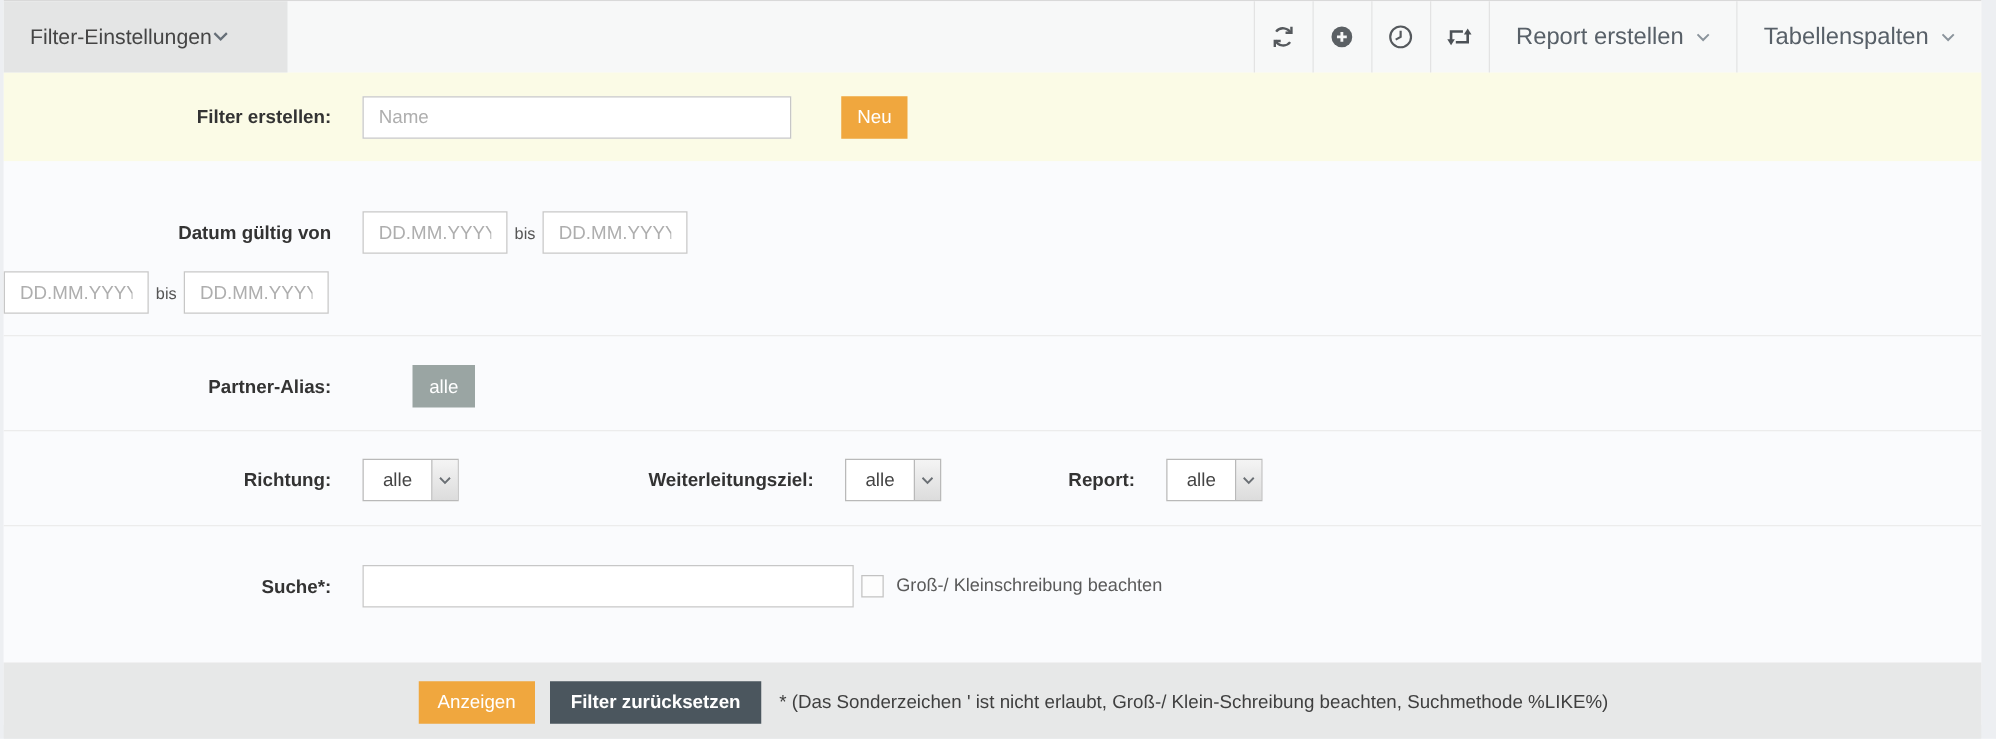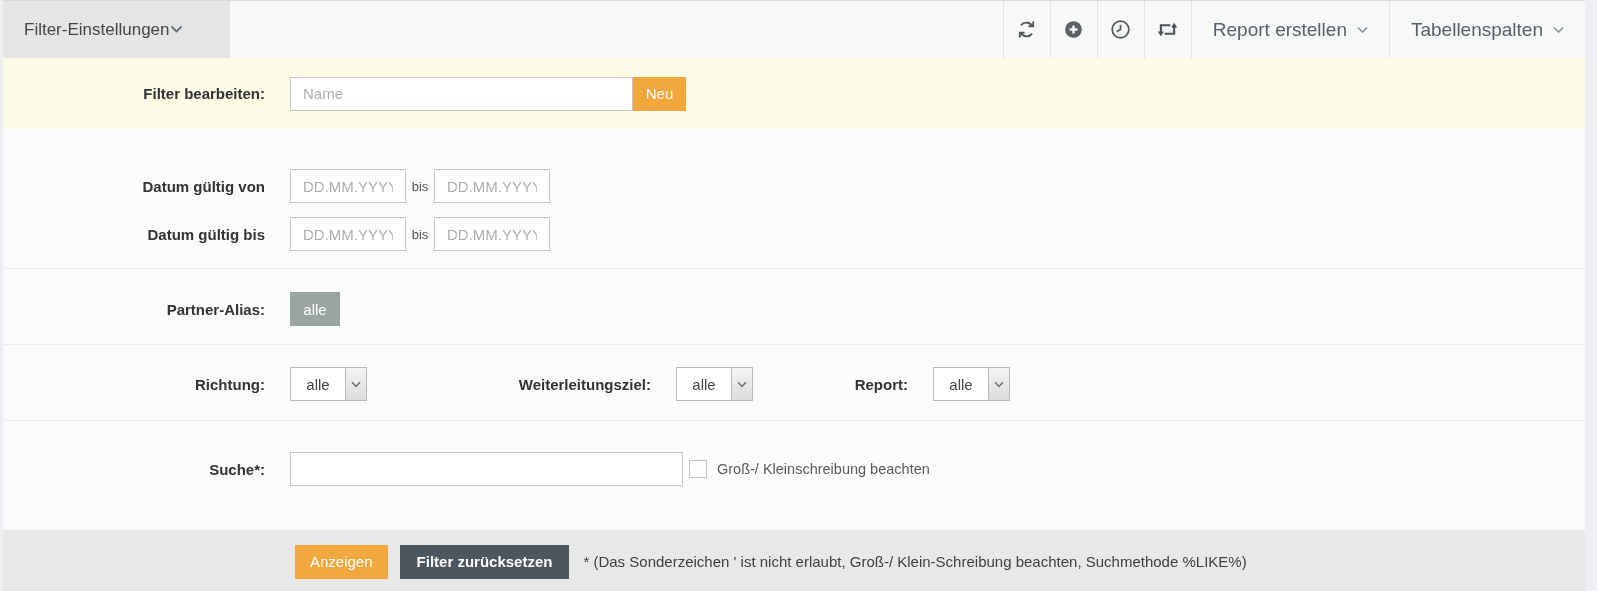--- a/index.html
+++ b/index.html
@@ -80,20 +80,21 @@
   .btn {
     height:34px;
     border:none;
     font-family:"Liberation Sans", sans-serif;
     font-size:15px;
     color:#fff;
     cursor:pointer;
     display:inline-flex;
     align-items:center;
     justify-content:center;
+    margin-left:40px;
   }
   .btn-orange { background:#f0a73e; }
   .btn-neu { width:53px; }
   .btn-dark { background:#4b565e; padding:0 17px;font-weight:bold; }
   .btn-alias { min-width:50px; background:#9aa5a3; padding:0 11px; }
   
   .body { background:#fafbfd; }
   .section { display:block; }
   .section + .section { border-top:1px solid #ececec; }
   .sec-dates { padding:40px 0 17px; }
@@ -233,36 +234,35 @@
       <span>Tabellenspalten</span>
       <span class="chev">
         <svg width="11" height="8" viewBox="0 0 11 8">
             <path d="M1 1.5 L5.5 6 L10 1.5" fill="none" stroke="#8b949c" stroke-width="1.6"></path>
           </svg>
       </span>
     </div>
   </div>
 
   <div class="row-yellow">
-    <div class="lbl">Filter bearbeiten:</div>
+    <div class="lbl">Filter erstellen:</div>
     <input type="text" class="name-input" placeholder="Name" style="">
     <button class="btn btn-orange btn-neu">Neu</button>
   </div>
 
   <div class="body">
 
     <div class="section sec-dates">
       <div class="form-row">
         <div class="lbl">Datum gültig von</div>
         <input type="text" class="date-input" placeholder="DD.MM.YYYY" style="">
         <span class="bis">bis</span>
         <input type="text" class="date-input" placeholder="DD.MM.YYYY" style="">
       </div>
       <div class="form-row">
-        <div class="lbl">Datum gültig bis</div>
         <input type="text" class="date-input" placeholder="DD.MM.YYYY" style="">
         <span class="bis">bis</span>
         <input type="text" class="date-input" placeholder="DD.MM.YYYY" style="">
       </div>
     </div>
 
     <div class="section sec-partner">
       <div class="form-row">
         <div class="lbl">Partner-Alias:</div>
         <button class="btn btn-alias">alle</button>

